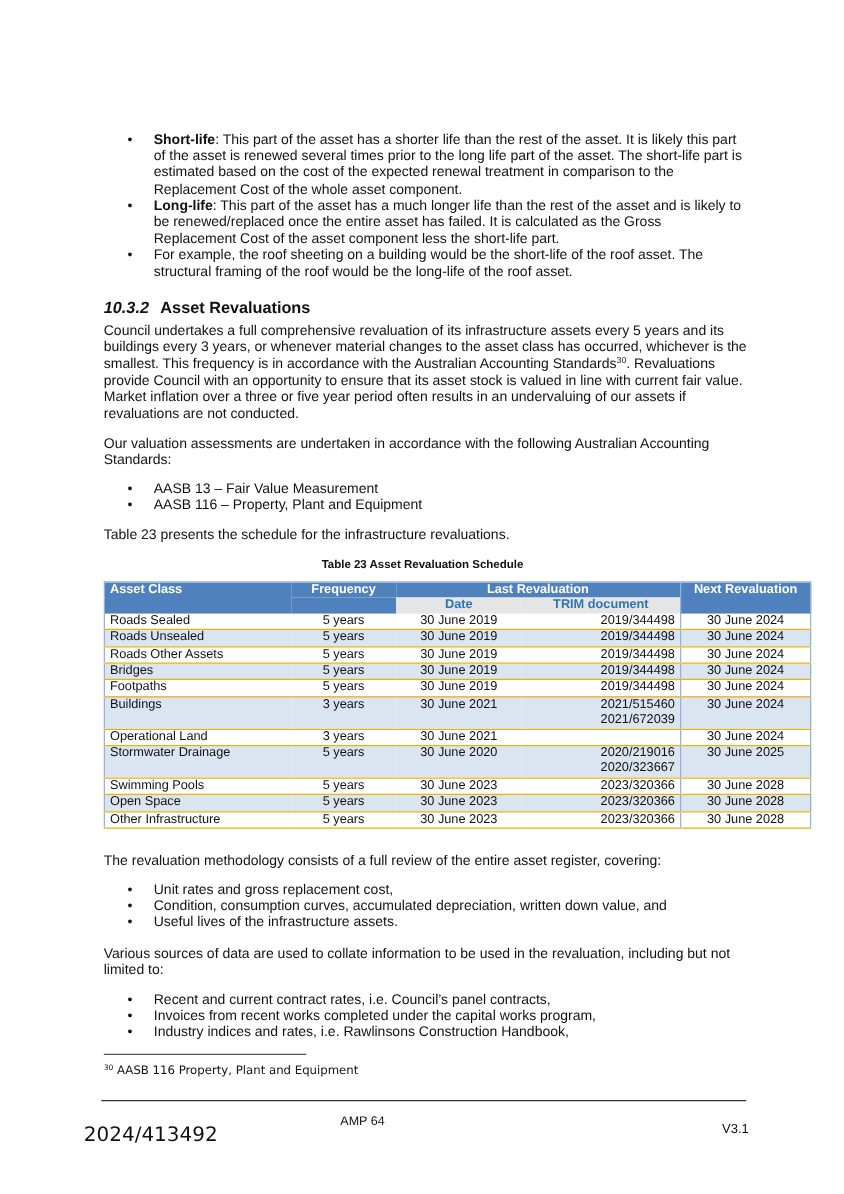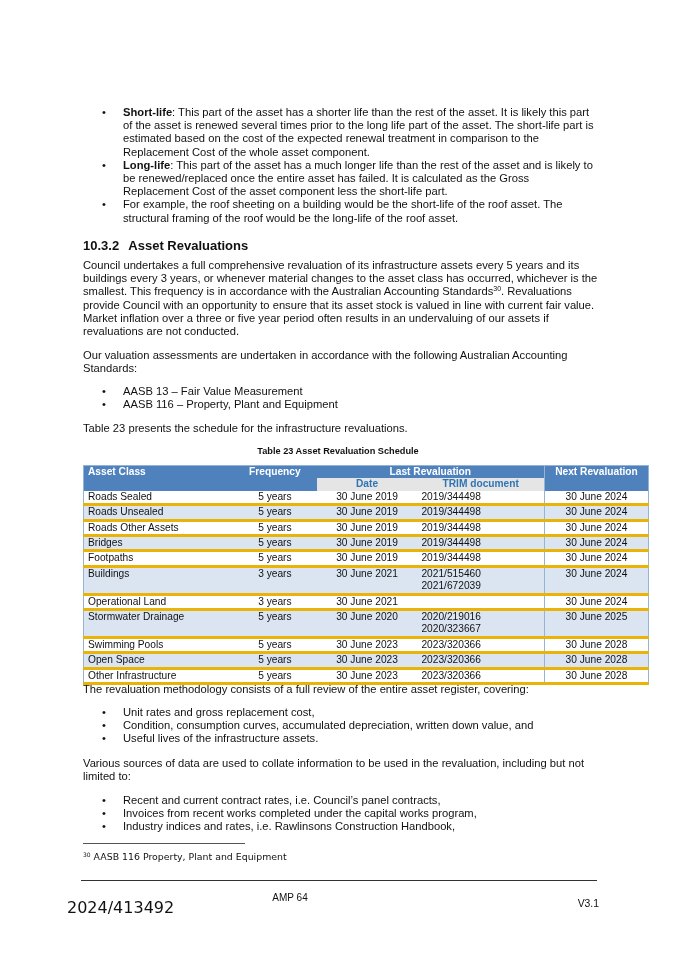--- a/index.html
+++ b/index.html
@@ -9,42 +9,42 @@
     }
     .page { position: absolute; left: 0; top: 0; width: 675px; height: 955px; }
     .bullets { position: absolute; left: 83px; width: 515px; margin: 0; padding: 0; list-style: none; }
     .bullets li { position: relative; padding-left: 40px; line-height: 13.2px; }
     .bullets li .dot { position: absolute; left: 19px; top: 0; }
     .b { font-weight: bold; }
     .para { position: absolute; left: 83px; width: 515px; line-height: 13.2px; margin: 0; }
     .heading {
       position: absolute; left: 83px; top: 238px; font-weight: bold; font-size: 13px; margin: 0;
     }
-    .heading .num { margin-right: 6px; }
+    .heading .num { margin-right: 6px; font-style: italic; }
     sup { font-size: 7px; vertical-align: 4px; line-height: 0; }
     .caption {
       position: absolute; left: 83px; width: 510px; top: 446px; text-align: center;
       font-weight: bold; font-size: 9.2px;
     }
     table.sched {
       position: absolute; left: 83px; top: 465px; width: 566px;
       border-collapse: collapse; font-size: 10.2px;
       border: 1px solid #95b3d7;
     }
     table.sched th, table.sched td { padding: 0 4px; line-height: 12.4px; vertical-align: top; }
     table.sched thead .h1 th { background: #4f81bd; color: #fff; font-weight: bold; }
     table.sched thead .h2 th.sub { background: #e5e5e5; color: #2e75b6; font-weight: bold; text-align: center; }
     table.sched thead .h2 th.blank { background: #4f81bd; }
-    table.sched tbody tr td { border-bottom: 3px solid #eab308; }
+    table.sched tbody tr td { border-bottom: 1px solid #eab308; }
     table.sched tbody tr:nth-child(even) td { background: #dbe5f1; }
     table.sched tbody tr:nth-child(odd) td { background: #ffffff; }
     .c-class { width: 131px; text-align: left; }
     .c-freq { width: 70px; text-align: center; }
     .c-date { width: 86px; text-align: center; }
-    .c-trim { width: 110px; text-align: left; }
+    .c-trim { width: 110px; text-align: right; }
     .c-next { width: 88px; text-align: center; border-left: 1px solid #95b3d7; }
     .sep-line { position: absolute; left: 83px; top: 843px; width: 162px; border-top: 1px solid #555; }
     .footnote {
       position: absolute; left: 83px; top: 851px; font-size: 10px;
       font-family: "DejaVu Sans", sans-serif; font-size: 9.4px;
     }
     .footnote sup { font-size: 6px; vertical-align: 3px; }
     .footer-line { position: absolute; left: 81px; top: 880px; width: 516px; border-top: 1.2px solid #333; }
     .footer-left { position: absolute; left: 67px; top: 898px; font-family: "DejaVu Sans", sans-serif; font-size: 16px; }
     .footer-center { position: absolute; left: 0; width: 580px; top: 892px; text-align: center; font-size: 10px; }

